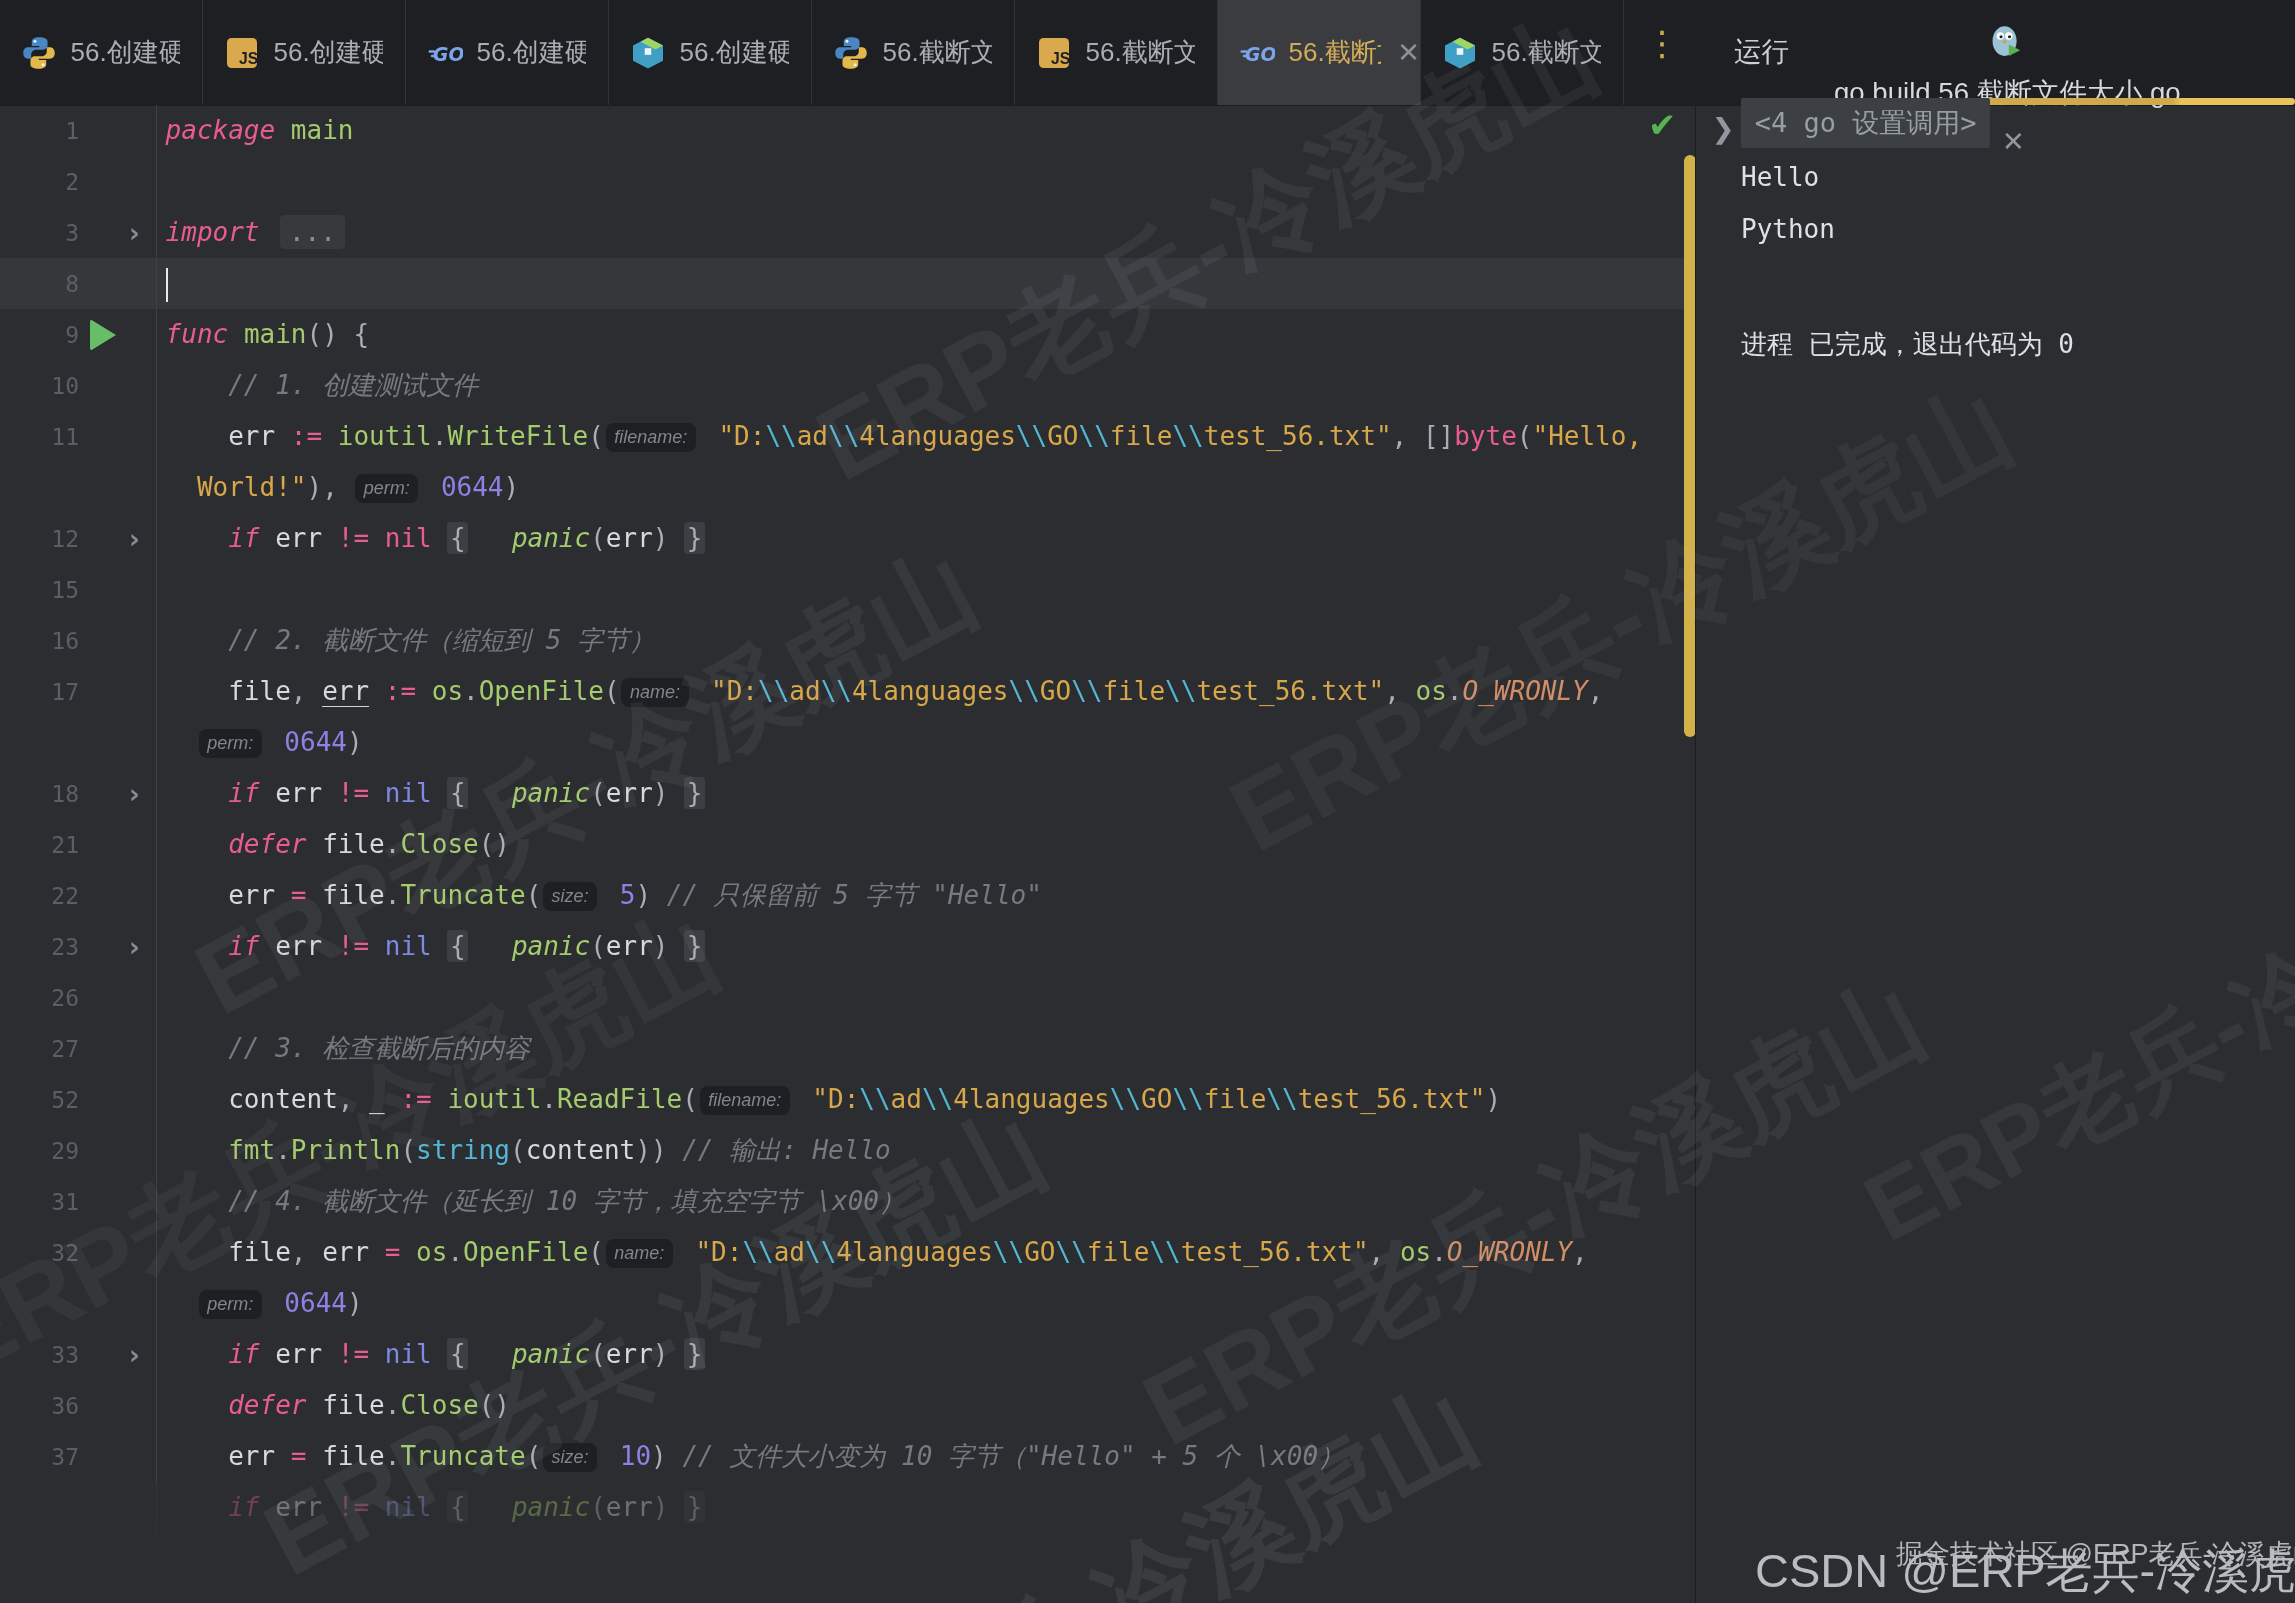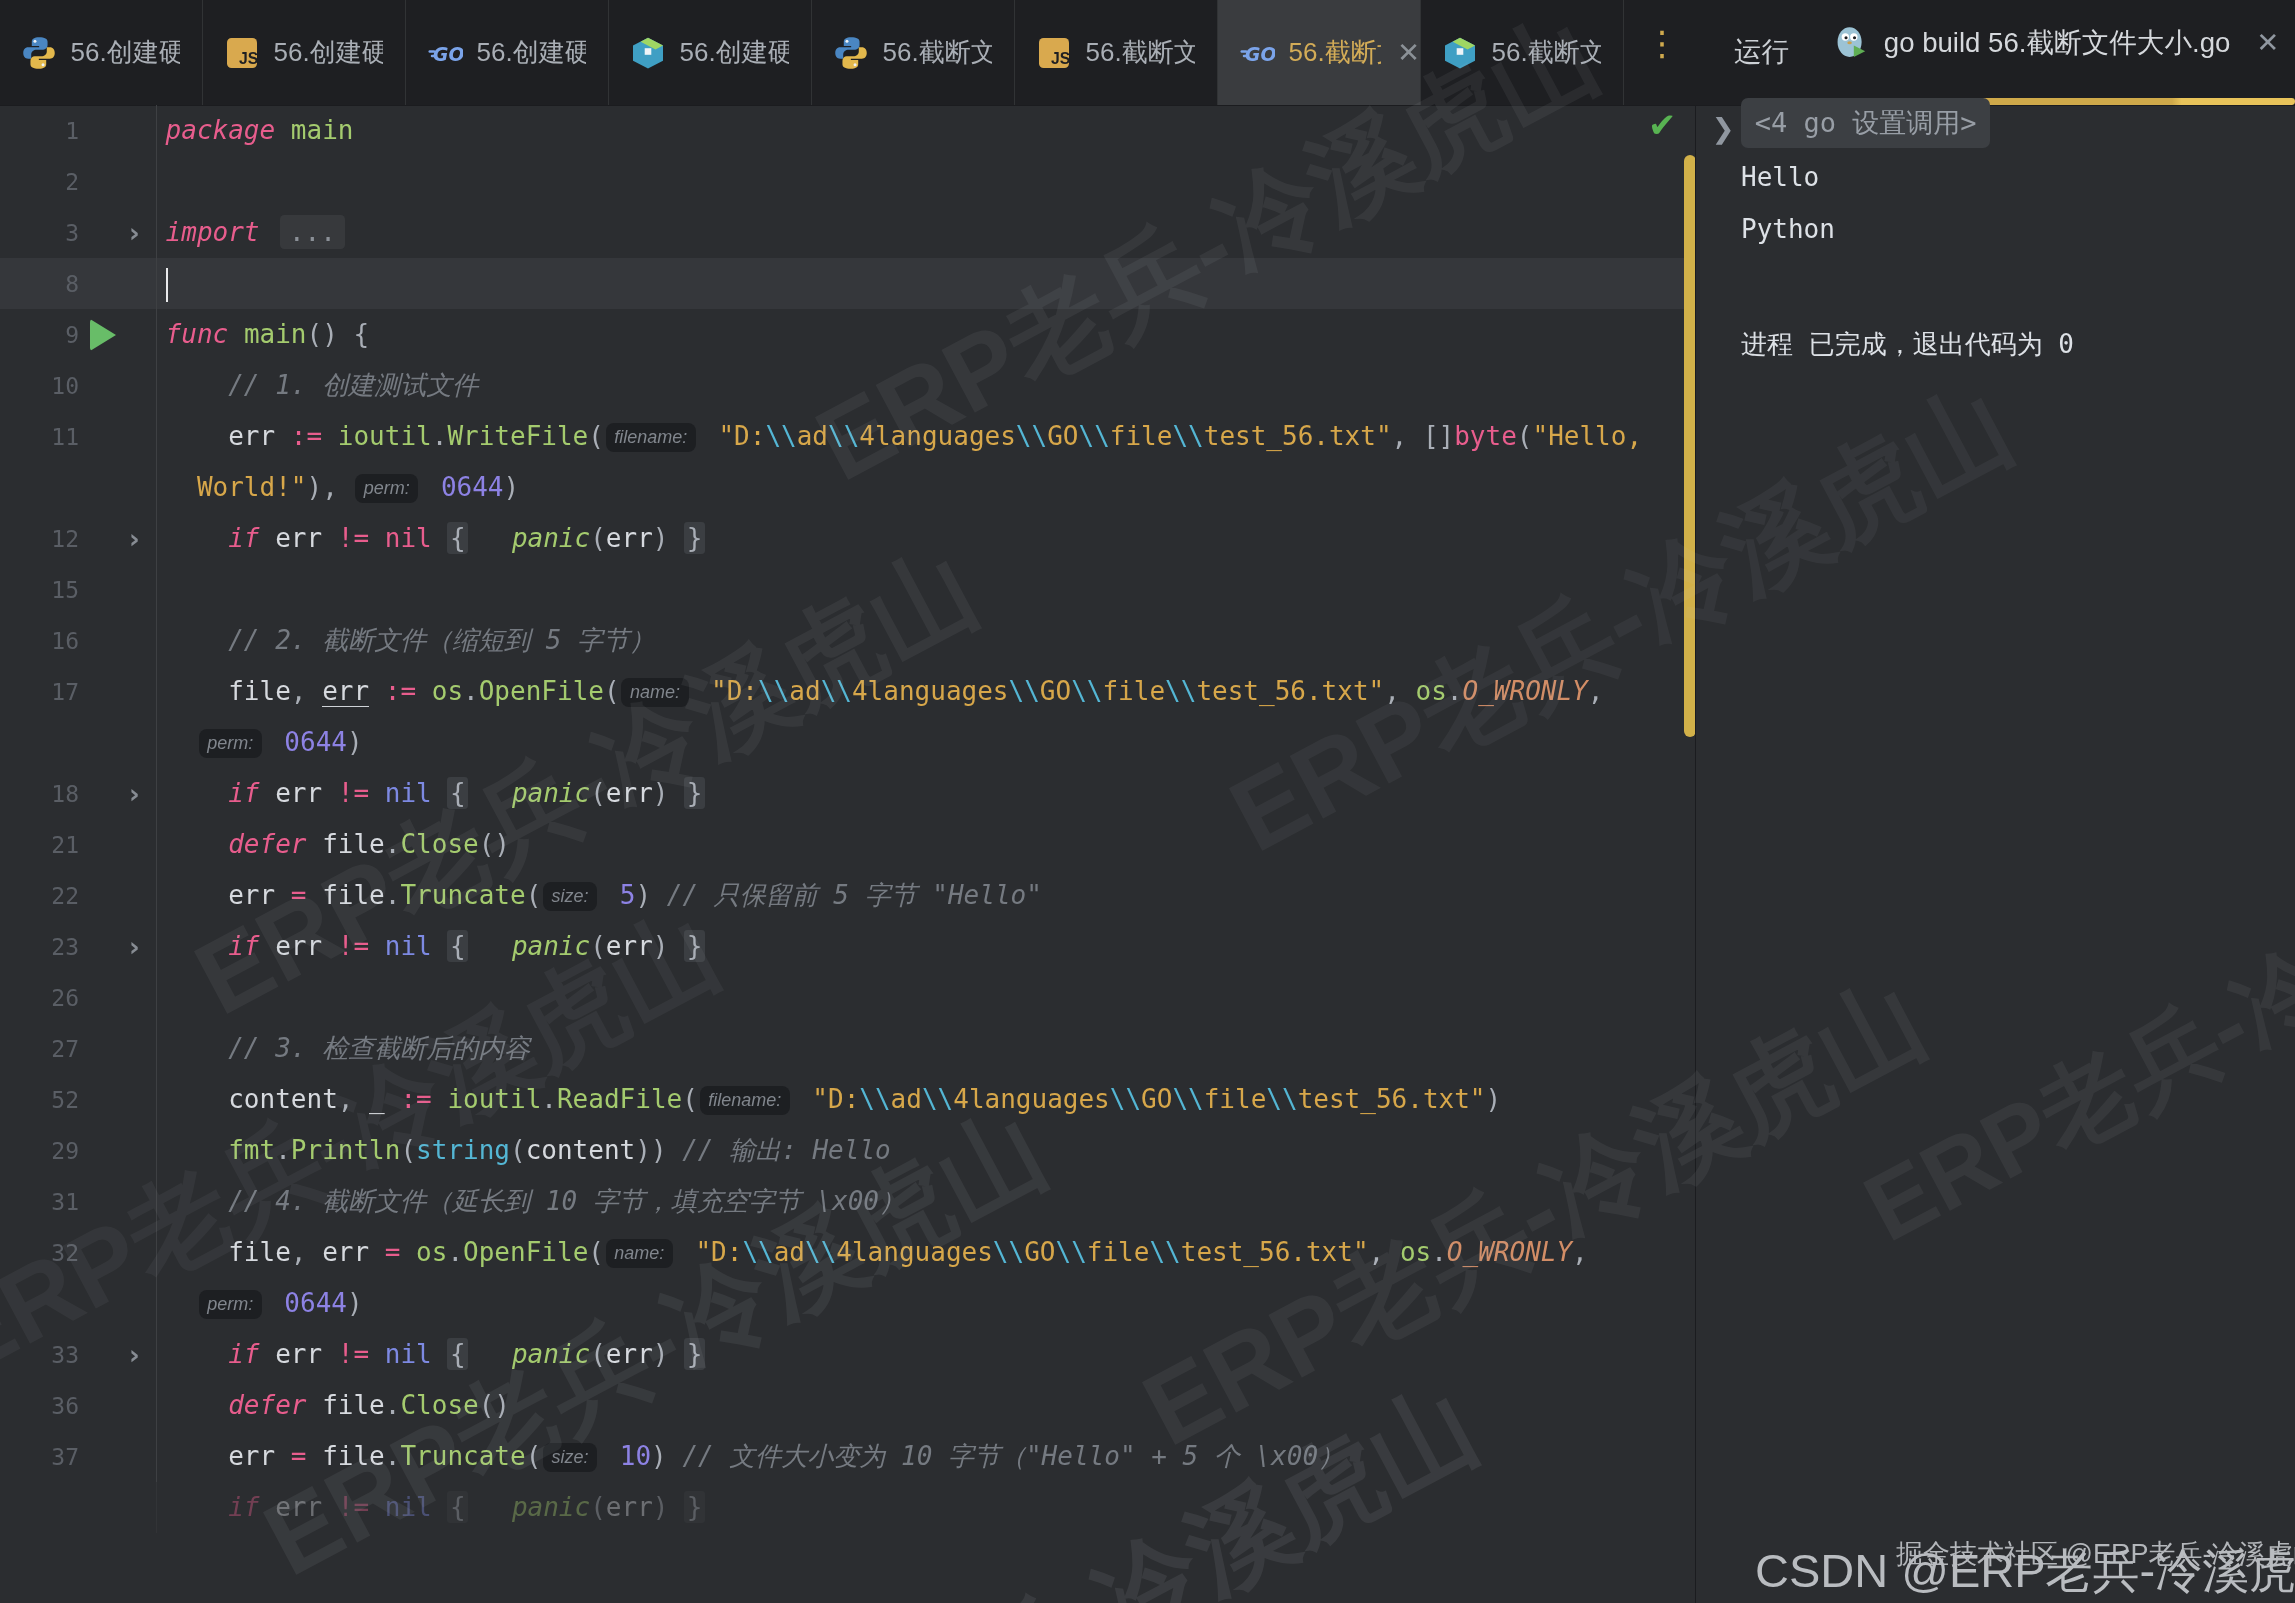--- a/index.html
+++ b/index.html
@@ -8,21 +8,21 @@
   #topbar{position:absolute;left:0;top:0;width:2295px;height:105px;background:var(--topbar);border-bottom:0.9px solid var(--divider);}
   #tabs{position:absolute;left:0;top:0;height:105px;display:flex;}
   .tab{width:203px;box-sizing:border-box;height:105px;display:flex;align-items:center;padding-left:20.7px;gap:13.8px;border-right:0.9px solid #313335;position:relative;cursor:pointer;}
   .tab.active{background:var(--tabActiveBg);}
   .tab .lbl{font-family:"Liberation Sans",sans-serif;font-size:26px;color:var(--tabText);white-space:nowrap;overflow:hidden;max-width:110px;}
   .tab.active .lbl{color:var(--tabActiveText);max-width:97px;}
   .tab .x{font-family:"Liberation Sans",sans-serif;font-size:27.6px;color:#8b9197;margin-left:1.7px;}
   .ticon{width:36px;height:36px;flex:none;}
   #more-tabs{position:absolute;left:1645px;top:26px;font-size:34px;color:#cfa94e;line-height:1;letter-spacing:0;}
   #run-word{position:absolute;left:1734px;top:33px;font-family:"Liberation Sans",sans-serif;font-size:27.6px;color:#ccd0d5;}
-  #run-config{position:absolute;left:1834px;top:24px;display:flex;align-items:center;gap:13.8px;}
+  #run-config{position:absolute;left:1834px;top:24px;display:flex;align-items:center;gap:13.8px;flex-direction:column;}
   #run-config .lbl{font-family:"Liberation Sans",sans-serif;font-size:27.6px;color:#d5d8dc;white-space:nowrap;}
   #run-config .x{font-size:27.6px;color:#9097a0;margin-left:12px;font-family:"Liberation Sans",sans-serif;}
   #runtab-underline{position:absolute;left:1822px;top:98px;width:473px;height:6.9px;border-radius:3.4px;background:linear-gradient(90deg,#cfa94a 0%,#cfa94a 74%,#e8c35a 76%,#e8c35a 100%);}
   
   #editor{position:absolute;left:0;top:105px;width:1695px;height:1498px;}
   .row{display:flex;height:51px;align-items:center;position:relative;width:1695px;}
   .row.current{background:var(--currentLine);}
   .row.dim{opacity:.38;}
   .gutter{flex:none;width:157px;height:100%;display:flex;align-items:center;box-sizing:border-box;border-right:0.9px solid #3e4043;position:relative;}
   .gutter .num{flex:1;text-align:right;padding-right:77px;font-size:23px;color:var(--gutter);}
@@ -45,21 +45,21 @@
   .t-nilb{color:var(--nilb);}
   .t-brh{color:var(--pn);background:var(--braceBg);border-radius:3.4px;padding:0.9px 2.6px;}
   .t-fold{background:#37393c;color:#8b9097;border-radius:4.3px;padding:1.7px 8.6px;margin-left:5.2px;}
   .t-hint{display:inline-block;background:var(--hintBg);color:var(--hintFg);font-family:"Liberation Sans",sans-serif;font-size:18px;line-height:1.5;padding:0.9px 8.6px;border-radius:8px;margin:0 6.9px 0 1.7px;vertical-align:middle;font-style:italic;}
   #cursor{display:inline-block;width:2.6px;height:34px;background:#e9eaec;vertical-align:middle;}
   #insp-check{position:absolute;left:1648px;top:0px;font-size:34px;color:var(--checkGreen);font-family:"DejaVu Sans",sans-serif;}
   #scroll-stripe{position:absolute;left:1684px;top:50px;width:12px;height:582px;background:var(--accentYellow);border-radius:6px;}
   
   #panel{position:absolute;left:1695px;top:105px;width:601px;height:1498px;border-left:1.7px solid var(--divider);box-sizing:border-box;}
   #panel-chevron{position:absolute;left:15.5px;top:6.9px;font-size:27.6px;font-weight:bold;color:#9097a0;font-family:"DejaVu Sans",sans-serif;}
-  #panel-header{position:absolute;left:45px;top:-6.9px;background:#3c3f43;color:#989ea6;font-size:27px;padding:6.9px 13.8px;border-radius:7px;white-space:nowrap;}
+  #panel-header{position:absolute;left:45px;top:-6.9px;background:#3c3f43;color:#989ea6;font-size:27px;padding:6.9px 13.8px;border-radius:2px;white-space:nowrap;}
   .pout{position:absolute;left:45px;font-size:26px;color:#dde1e6;white-space:nowrap;}
   
   .wm{position:absolute;font-family:"Liberation Sans",sans-serif;font-weight:bold;white-space:nowrap;color:var(--watermark);pointer-events:none;transform:rotate(-28deg);}
   #csdn-wm{position:absolute;left:1755px;top:1540px;font-family:"Liberation Sans",sans-serif;font-size:47px;color:#b9bcc0;white-space:nowrap;}
   #juejin-wm{position:absolute;left:1896px;top:1536px;font-family:"Liberation Sans",sans-serif;font-size:27px;color:#b3b6ba;white-space:nowrap;}
 </style>
 </head>
 <body>
 
 <div id="stage">

